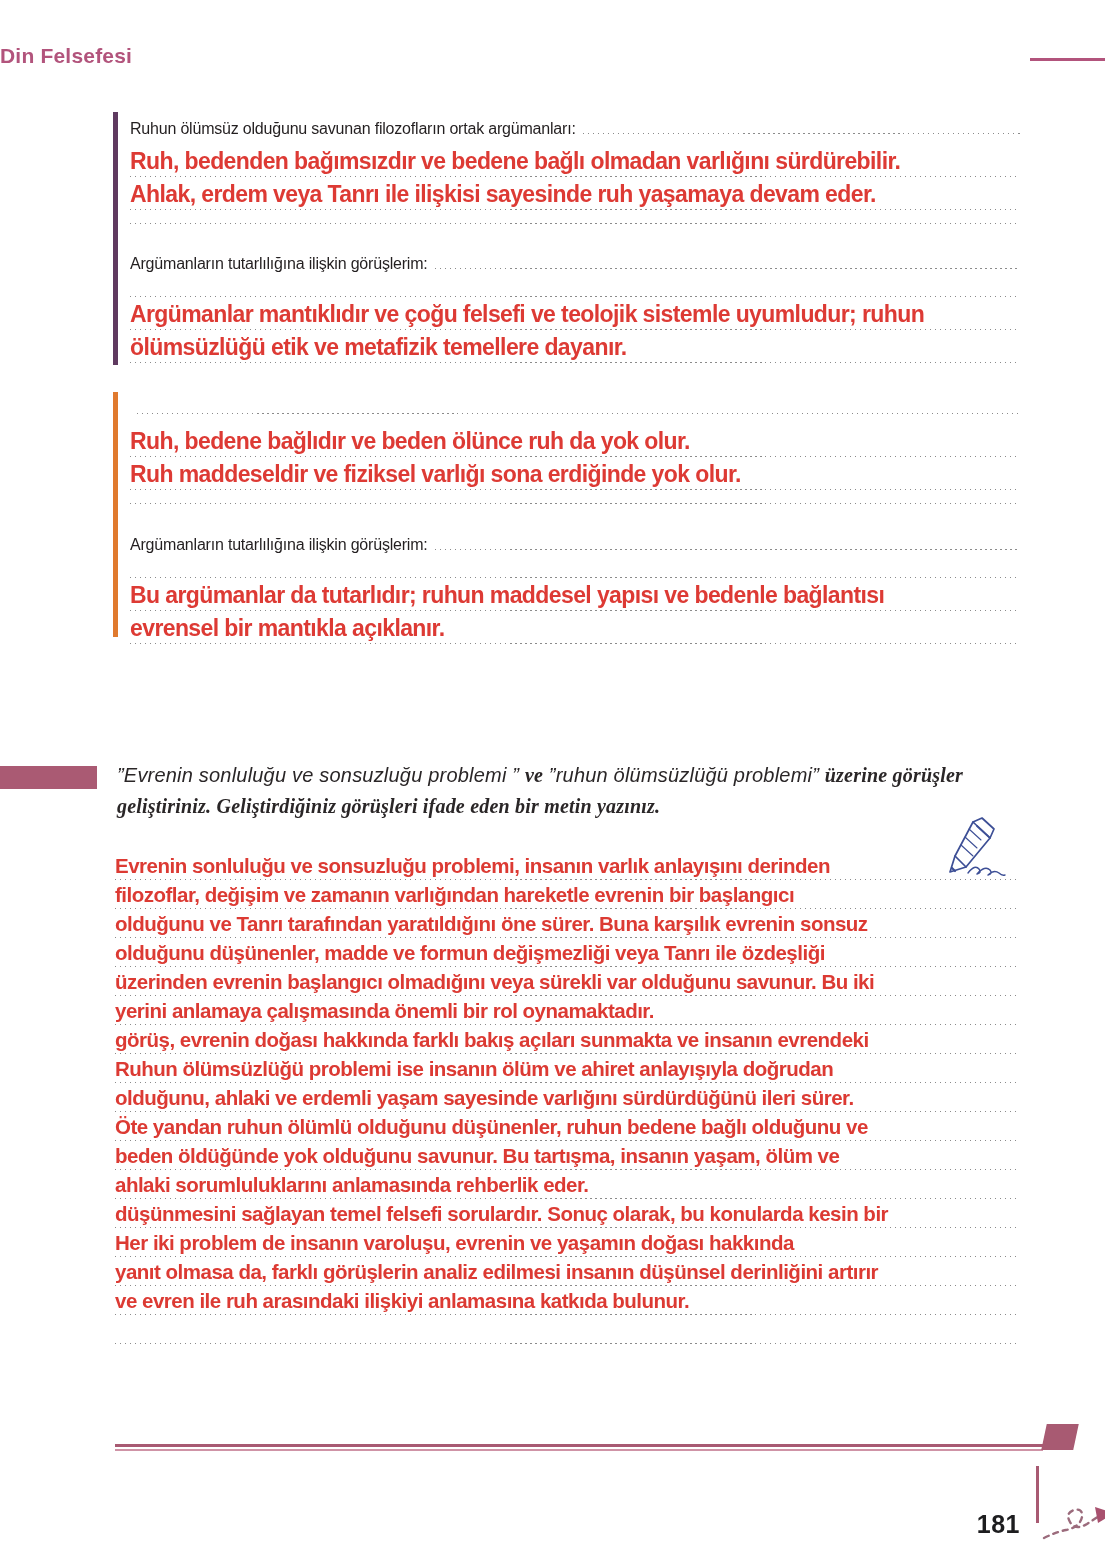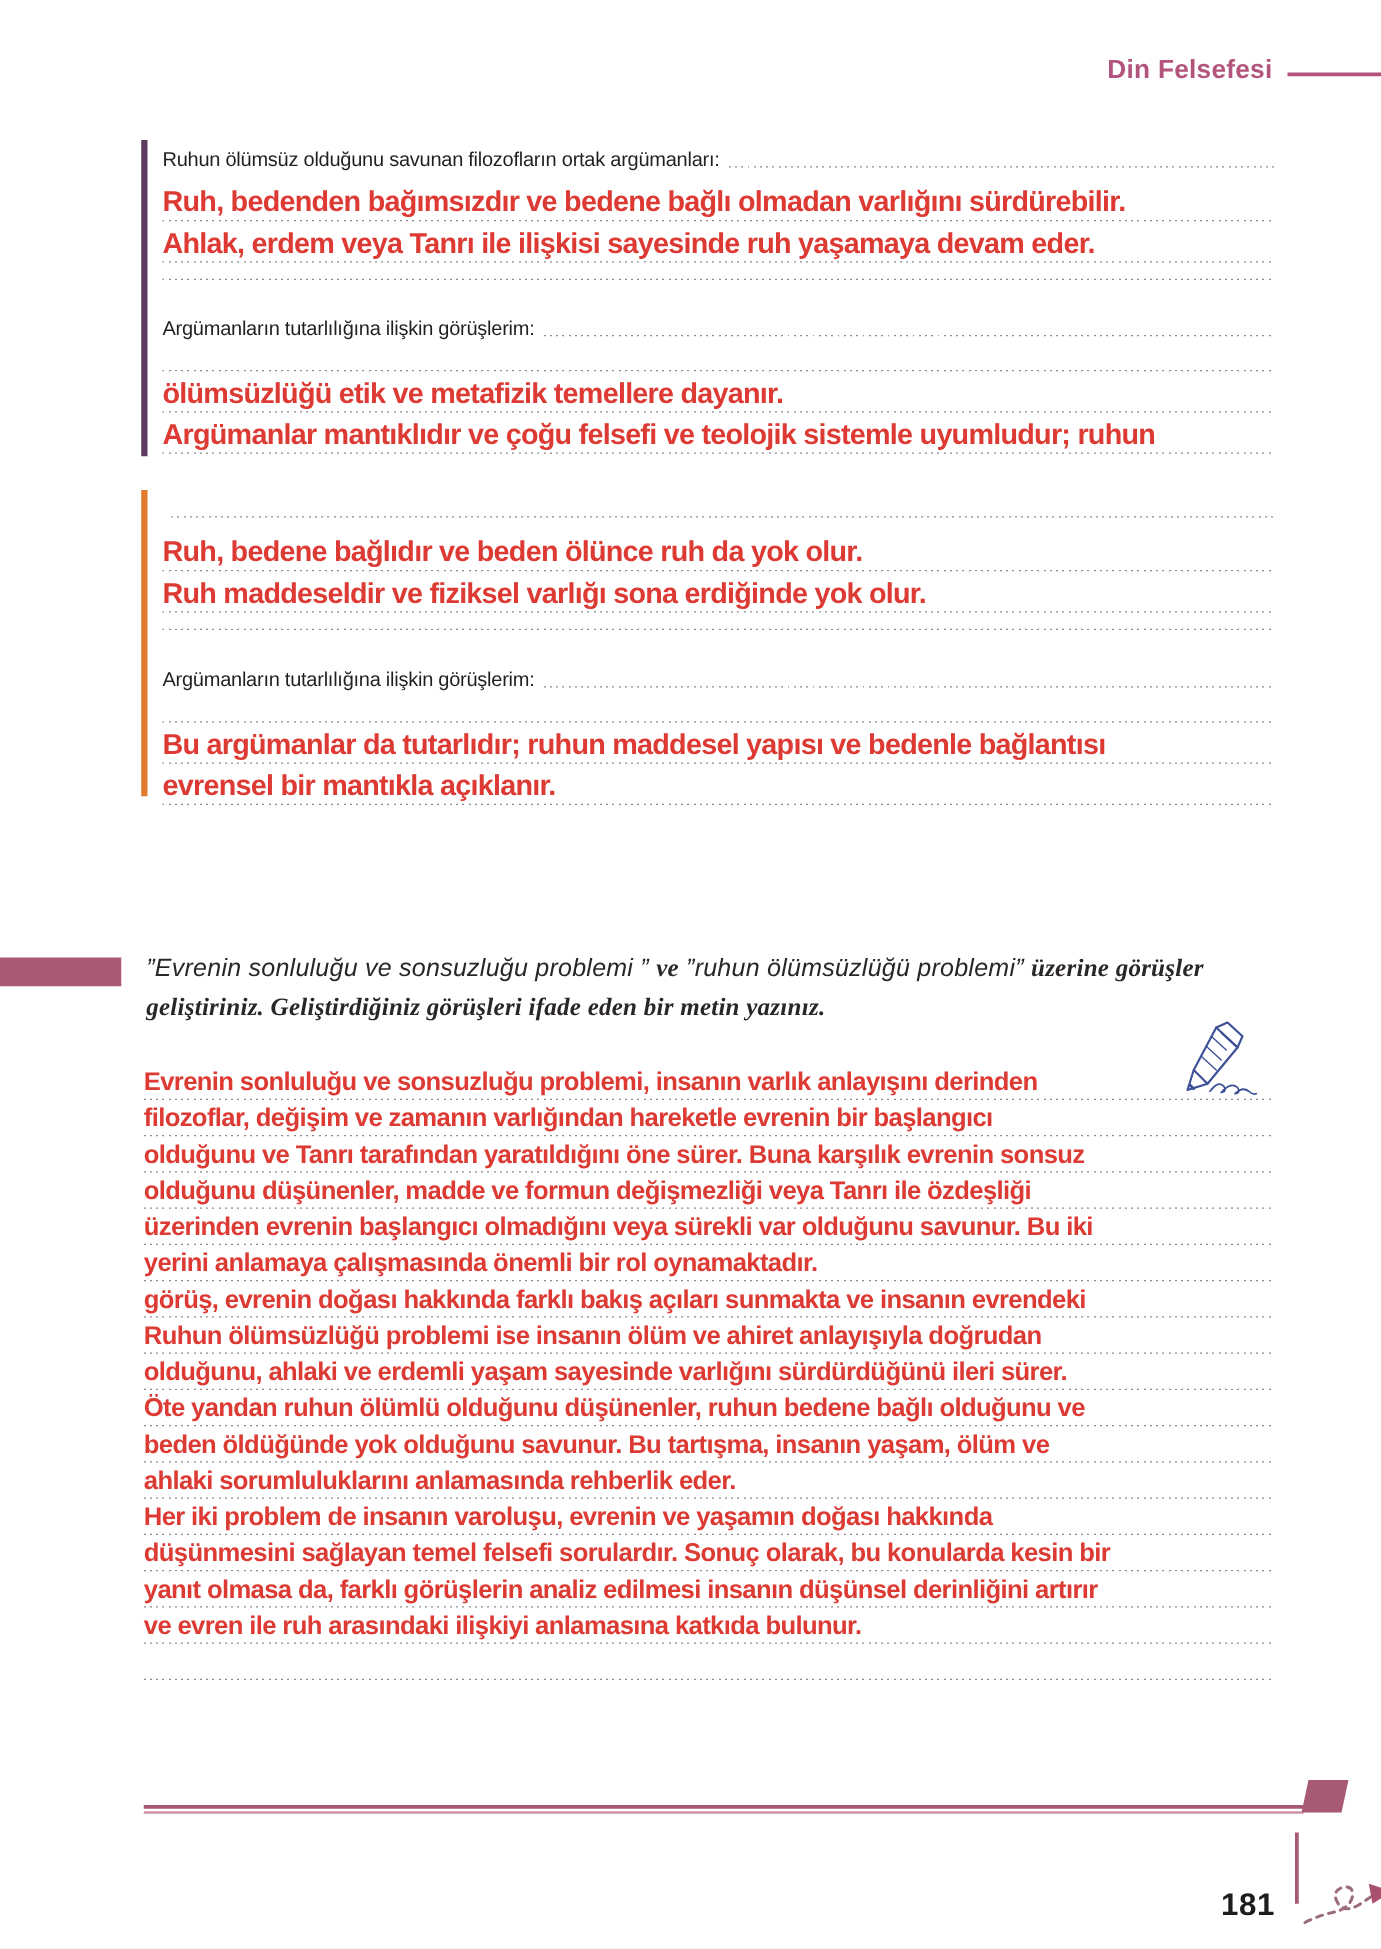--- a/index.html
+++ b/index.html
@@ -4,21 +4,21 @@
 <style>
   * { margin:0; padding:0; box-sizing:border-box; }
   html,body { background:#e8e8e8; }
   .page {
     position:relative; width:1105px; height:1559px; margin:0 auto;
     background:#ffffff; overflow:hidden;
     font-family:"Liberation Sans", sans-serif;
   }
   
   .header-title {
-    position:absolute; top:44px; left:0; width:1018px; text-align:right;
+    position:absolute; top:44px; left:0; width:1018px; 
     color:#b2547c; font-size:21px; font-weight:bold; letter-spacing:.2px;
   }
   .header-rule {
     position:absolute; top:58px; left:1030px; width:75px; height:3px; background:#b2547c;
   }
   
   .dotbg {
     background-image:repeating-linear-gradient(90deg,#8b8b8b 0 1.5px,transparent 1.5px 5px);
     background-size:100% 1.4px; background-position:left bottom; background-repeat:no-repeat;
   }
@@ -91,22 +91,22 @@
     <div class="ans-line dotbg">Ahlak, erdem veya Tanrı ile ilişkisi sayesinde ruh yaşamaya devam eder.</div>
     <div class="empty-line dotbg"></div>
   </div>
 
   <div class="section sec-2">
     <div class="label-row">
       <span class="label-text">Argümanların tutarlılığına ilişkin görüşlerim:</span>
       <span class="leader dotbg"></span>
     </div>
     <div class="empty-line tall dotbg"></div>
+    <div class="ans-line dotbg">Argümanlar mantıklıdır ve çoğu felsefi ve teolojik sistemle uyumludur; ruhun</div>
     <div class="ans-line dotbg">ölümsüzlüğü etik ve metafizik temellere dayanır.</div>
-    <div class="ans-line dotbg">Argümanlar mantıklıdır ve çoğu felsefi ve teolojik sistemle uyumludur; ruhun</div>
   </div>
 
   <div class="section sec-3">
     <div class="label-row">
       <span class="leader dotbg"></span>
     </div>
     <div class="ans-gap"></div>
     <div class="ans-line dotbg">Ruh, bedene bağlıdır ve beden ölünce ruh da yok olur.</div>
     <div class="ans-line dotbg">Ruh maddeseldir ve fiziksel varlığı sona erdiğinde yok olur.</div>
     <div class="empty-line dotbg"></div>
@@ -150,22 +150,22 @@
     <div class="essay-line dotbg">olduğunu ve Tanrı tarafından yaratıldığını öne sürer. Buna karşılık evrenin sonsuz</div>
     <div class="essay-line dotbg">olduğunu düşünenler, madde ve formun değişmezliği veya Tanrı ile özdeşliği</div>
     <div class="essay-line dotbg">üzerinden evrenin başlangıcı olmadığını veya sürekli var olduğunu savunur. Bu iki</div>
     <div class="essay-line dotbg">yerini anlamaya çalışmasında önemli bir rol oynamaktadır.</div>
     <div class="essay-line dotbg">görüş, evrenin doğası hakkında farklı bakış açıları sunmakta ve insanın evrendeki</div>
     <div class="essay-line dotbg">Ruhun ölümsüzlüğü problemi ise insanın ölüm ve ahiret anlayışıyla doğrudan</div>
     <div class="essay-line dotbg">olduğunu, ahlaki ve erdemli yaşam sayesinde varlığını sürdürdüğünü ileri sürer.</div>
     <div class="essay-line dotbg">Öte yandan ruhun ölümlü olduğunu düşünenler, ruhun bedene bağlı olduğunu ve</div>
     <div class="essay-line dotbg">beden öldüğünde yok olduğunu savunur. Bu tartışma, insanın yaşam, ölüm ve</div>
     <div class="essay-line dotbg">ahlaki sorumluluklarını anlamasında rehberlik eder.</div>
+    <div class="essay-line dotbg">düşünmesini sağlayan temel felsefi sorulardır. Sonuç olarak, bu konularda kesin bir</div>
     <div class="essay-line dotbg">Her iki problem de insanın varoluşu, evrenin ve yaşamın doğası hakkında</div>
-    <div class="essay-line dotbg">düşünmesini sağlayan temel felsefi sorulardır. Sonuç olarak, bu konularda kesin bir</div>
     <div class="essay-line dotbg">yanıt olmasa da, farklı görüşlerin analiz edilmesi insanın düşünsel derinliğini artırır</div>
     <div class="essay-line dotbg">ve evren ile ruh arasındaki ilişkiyi anlamasına katkıda bulunur.</div>
     <div class="essay-empty dotbg"></div>
   </div>
 
   <div class="bottom-rule-1"></div>
   <div class="bottom-rule-2"></div>
   <div class="corner-tab"></div>
   <div class="page-number">181</div>
   <div class="footer-vline"></div>

